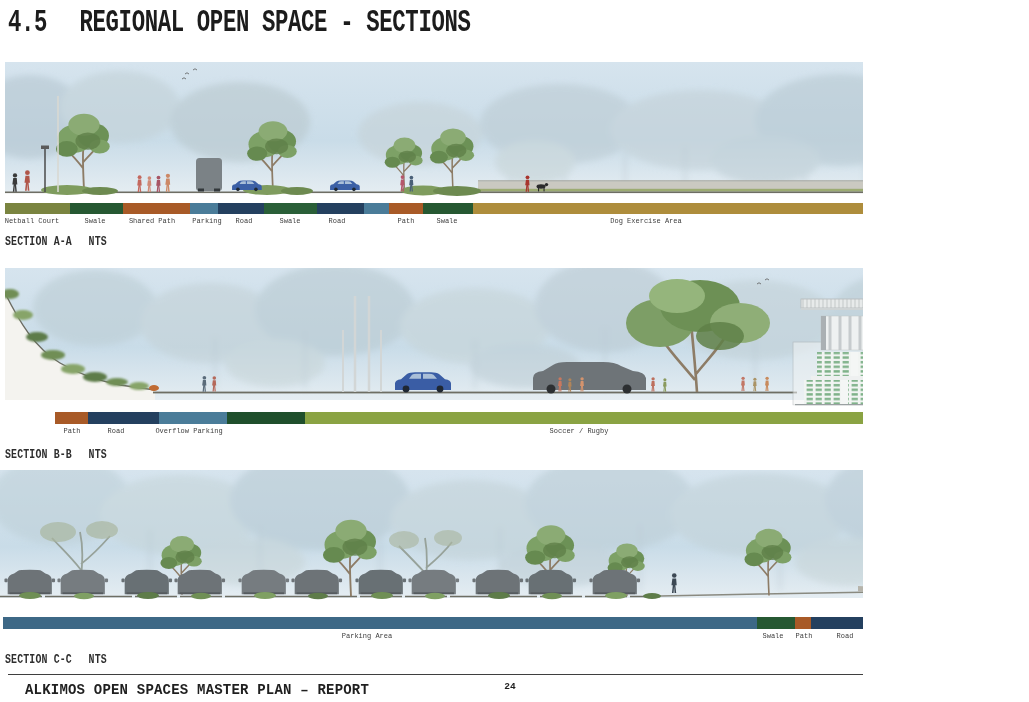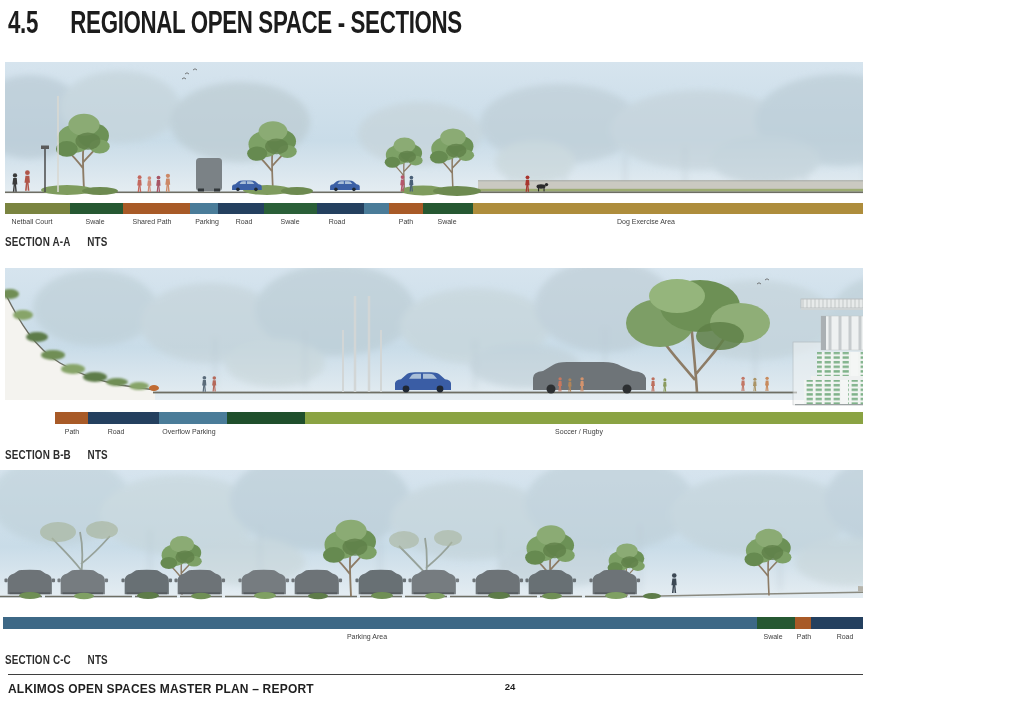--- a/index.html
+++ b/index.html
@@ -1,32 +1,32 @@
 <!DOCTYPE html>
 <html><head>
 <meta charset="utf-8">
 <style>
   html,body{margin:0;padding:0;background:#ffffff;}
   .page{position:relative;width:863px;height:702px;background:#ffffff;overflow:hidden;
-        font-family:Liberation Sans, sans-serif;}
+        font-family:Liberation Mono, monospace;}
   .title-row{position:absolute;top:5px;left:8px;white-space:nowrap;
         font-weight:700;font-size:31px;color:#1c1c1c;letter-spacing:-0.5px;
         transform:scaleX(0.72);transform-origin:0 0;}
   .title-row .num{display:inline-block;}
   .title-row .ttl{display:inline-block;margin-left:45px;}
   .sec-head{position:absolute;left:5px;white-space:nowrap;font-weight:700;font-size:13px;
         color:#2e2e2e;letter-spacing:0.2px;transform:scaleX(0.76);transform-origin:0 50%;}
   .sec-head .nts{margin-left:22px;}
   .illus{position:absolute;display:block;}
   .bar{position:absolute;left:0;width:1029px;}
   .seg{position:absolute;top:0;}
   .seglabel{position:absolute;transform:translateX(-50%);font-size:7px;color:#3d3d3d;
         white-space:nowrap;line-height:1;}
   .footer-rule{position:absolute;top:674px;left:8px;width:1004px;height:1px;background:#3f3f3f;}
-  .footer-title{position:absolute;top:682px;left:8px;font-size:12px;font-weight:700;
+  .footer-title{position:absolute;top:682px;left:25px;font-size:14px;font-weight:700;
         color:#1f1f1f;letter-spacing:0.2px;}
   .page-number{position:absolute;top:681px;left:8px;width:1004px;text-align:center;
         font-size:9.5px;font-weight:700;color:#1f1f1f;}
 </style>
 </head>
 <body>
 
 <div class="page">
 
   <div class="title-row">

